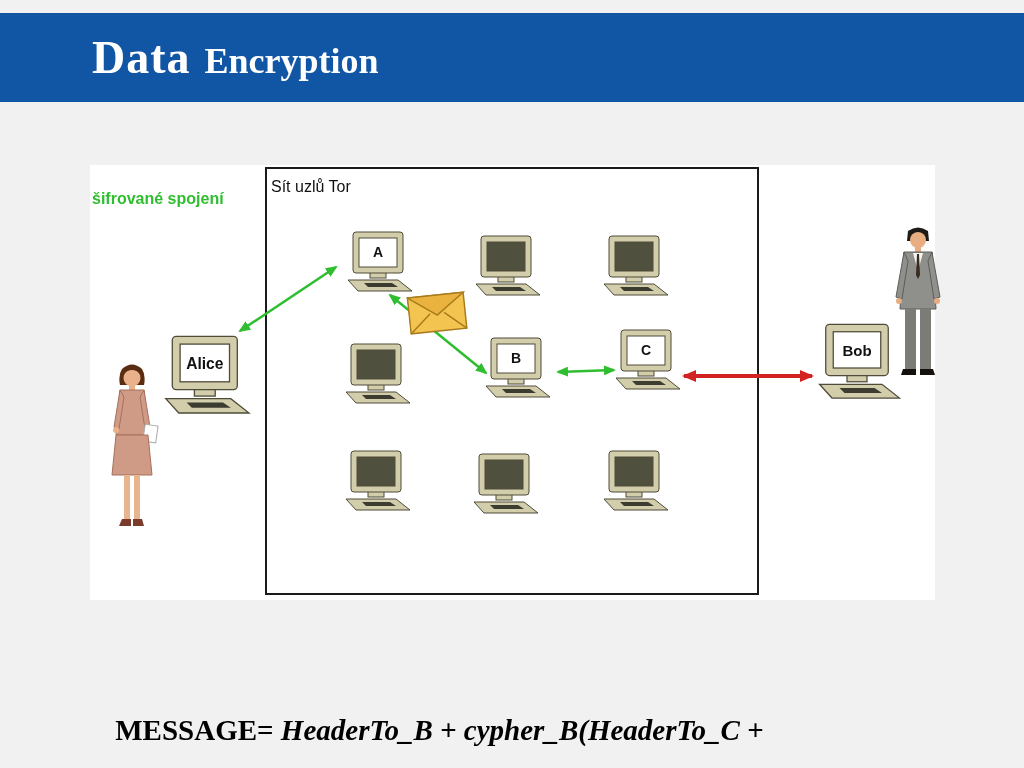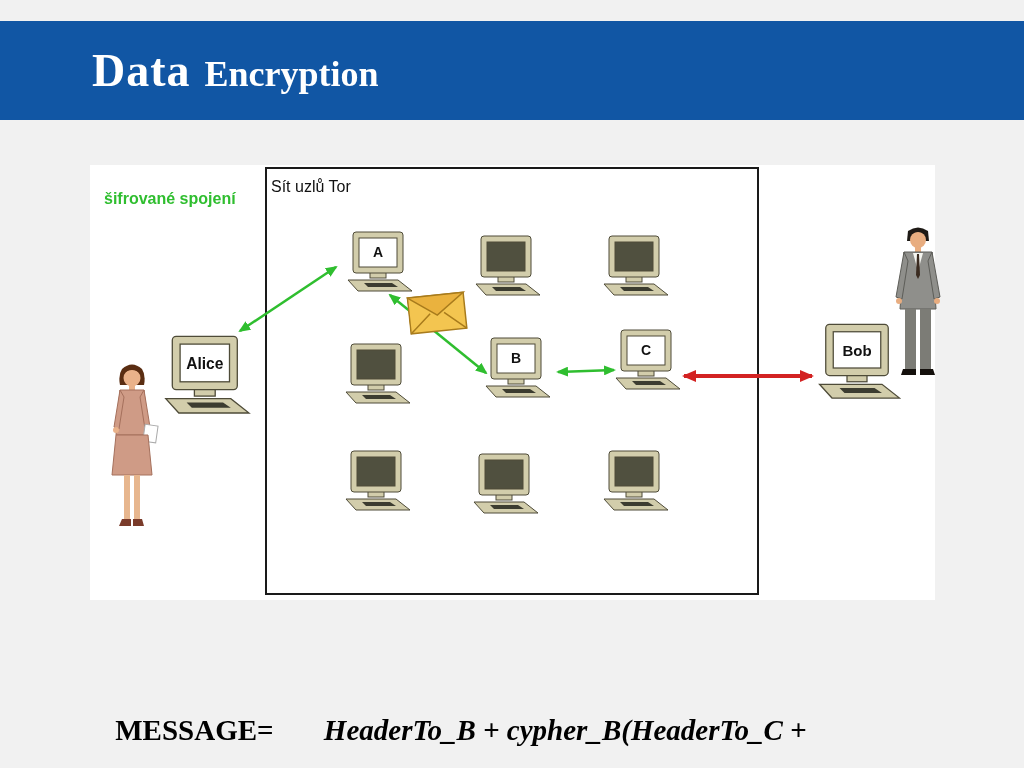--- a/index.html
+++ b/index.html
@@ -9,21 +9,21 @@
     background:#f1f1f1;
     font-family:"Liberation Sans", sans-serif;
     overflow:hidden;
   }
   :root {
     --header-bg:#1156a4;
     --enc:#2fbe2f;
     --plain:#d32222;
   }
   .titlebar {
-    position:absolute; left:0; top:21px; width:1024px; height:99px;
+    position:absolute; left:0; top:13px; width:1024px; height:89px;
     background:var(--header-bg);
     display:flex; align-items:center; padding-left:92px;
   }
   .title { color:#fff; font-family:"Liberation Serif", serif; font-weight:bold; white-space:nowrap; }
   .title .t1 { font-size:46px; letter-spacing:1px; }
   .title .t2 { font-size:36px; margin-left:14px; }
 
   .diagram {
     position:absolute; left:90px; top:165px; width:845px; height:435px;
     background:#ffffff;
@@ -33,21 +33,21 @@
     border:2px solid #1a1a1a; background:transparent;
   }
   .torbox-title {
     position:absolute; left:4px; right:0; top:9px;
     text-align:left; font-size:16px; color:#111;
   }
   .legend {
     position:absolute; left:2px; top:20px;
     font-weight:bold; font-size:16px; line-height:27px; white-space:nowrap;
   }
-  .legend-enc { color:var(--enc);margin-left:12px; }
+  .legend-enc { color:var(--enc); }
   .legend-plain { color:var(--plain); }
 
   .arrows { position:absolute; left:0; top:0; }
   .enc-line { stroke:var(--enc); stroke-width:2.5; }
   .plain-line { stroke:var(--plain); stroke-width:4; }
   #arrowhead-enc path { fill:var(--enc); }
   #arrowhead-plain path { fill:var(--plain); }
 
   .nodes { position:absolute; left:0; top:0; width:100%; height:100%; }
   .computer { position:absolute; transform-origin:top left; }
@@ -56,21 +56,21 @@
   .figure { position:absolute; }
   .figure.woman { left:10px; top:198px; }
   .figure.man  { left:796px; top:62px; }
 
   .formula {
     position:absolute; left:108px; top:638px; width:790px;
     font-family:"Liberation Serif", serif;
     font-weight:bold; font-size:29px; line-height:37px; color:#000;
     white-space:pre-wrap;
   }
-  .f-math { font-style:italic;margin-left:43px; }
+  .f-math { font-style:italic; }
 </style>
 </head>
 <body>
 
 <header class="titlebar">
   <h1 class="title"><span class="t1">Data</span><span class="t2">Encryption</span></h1>
 </header>
 
 <div class="diagram">
 

